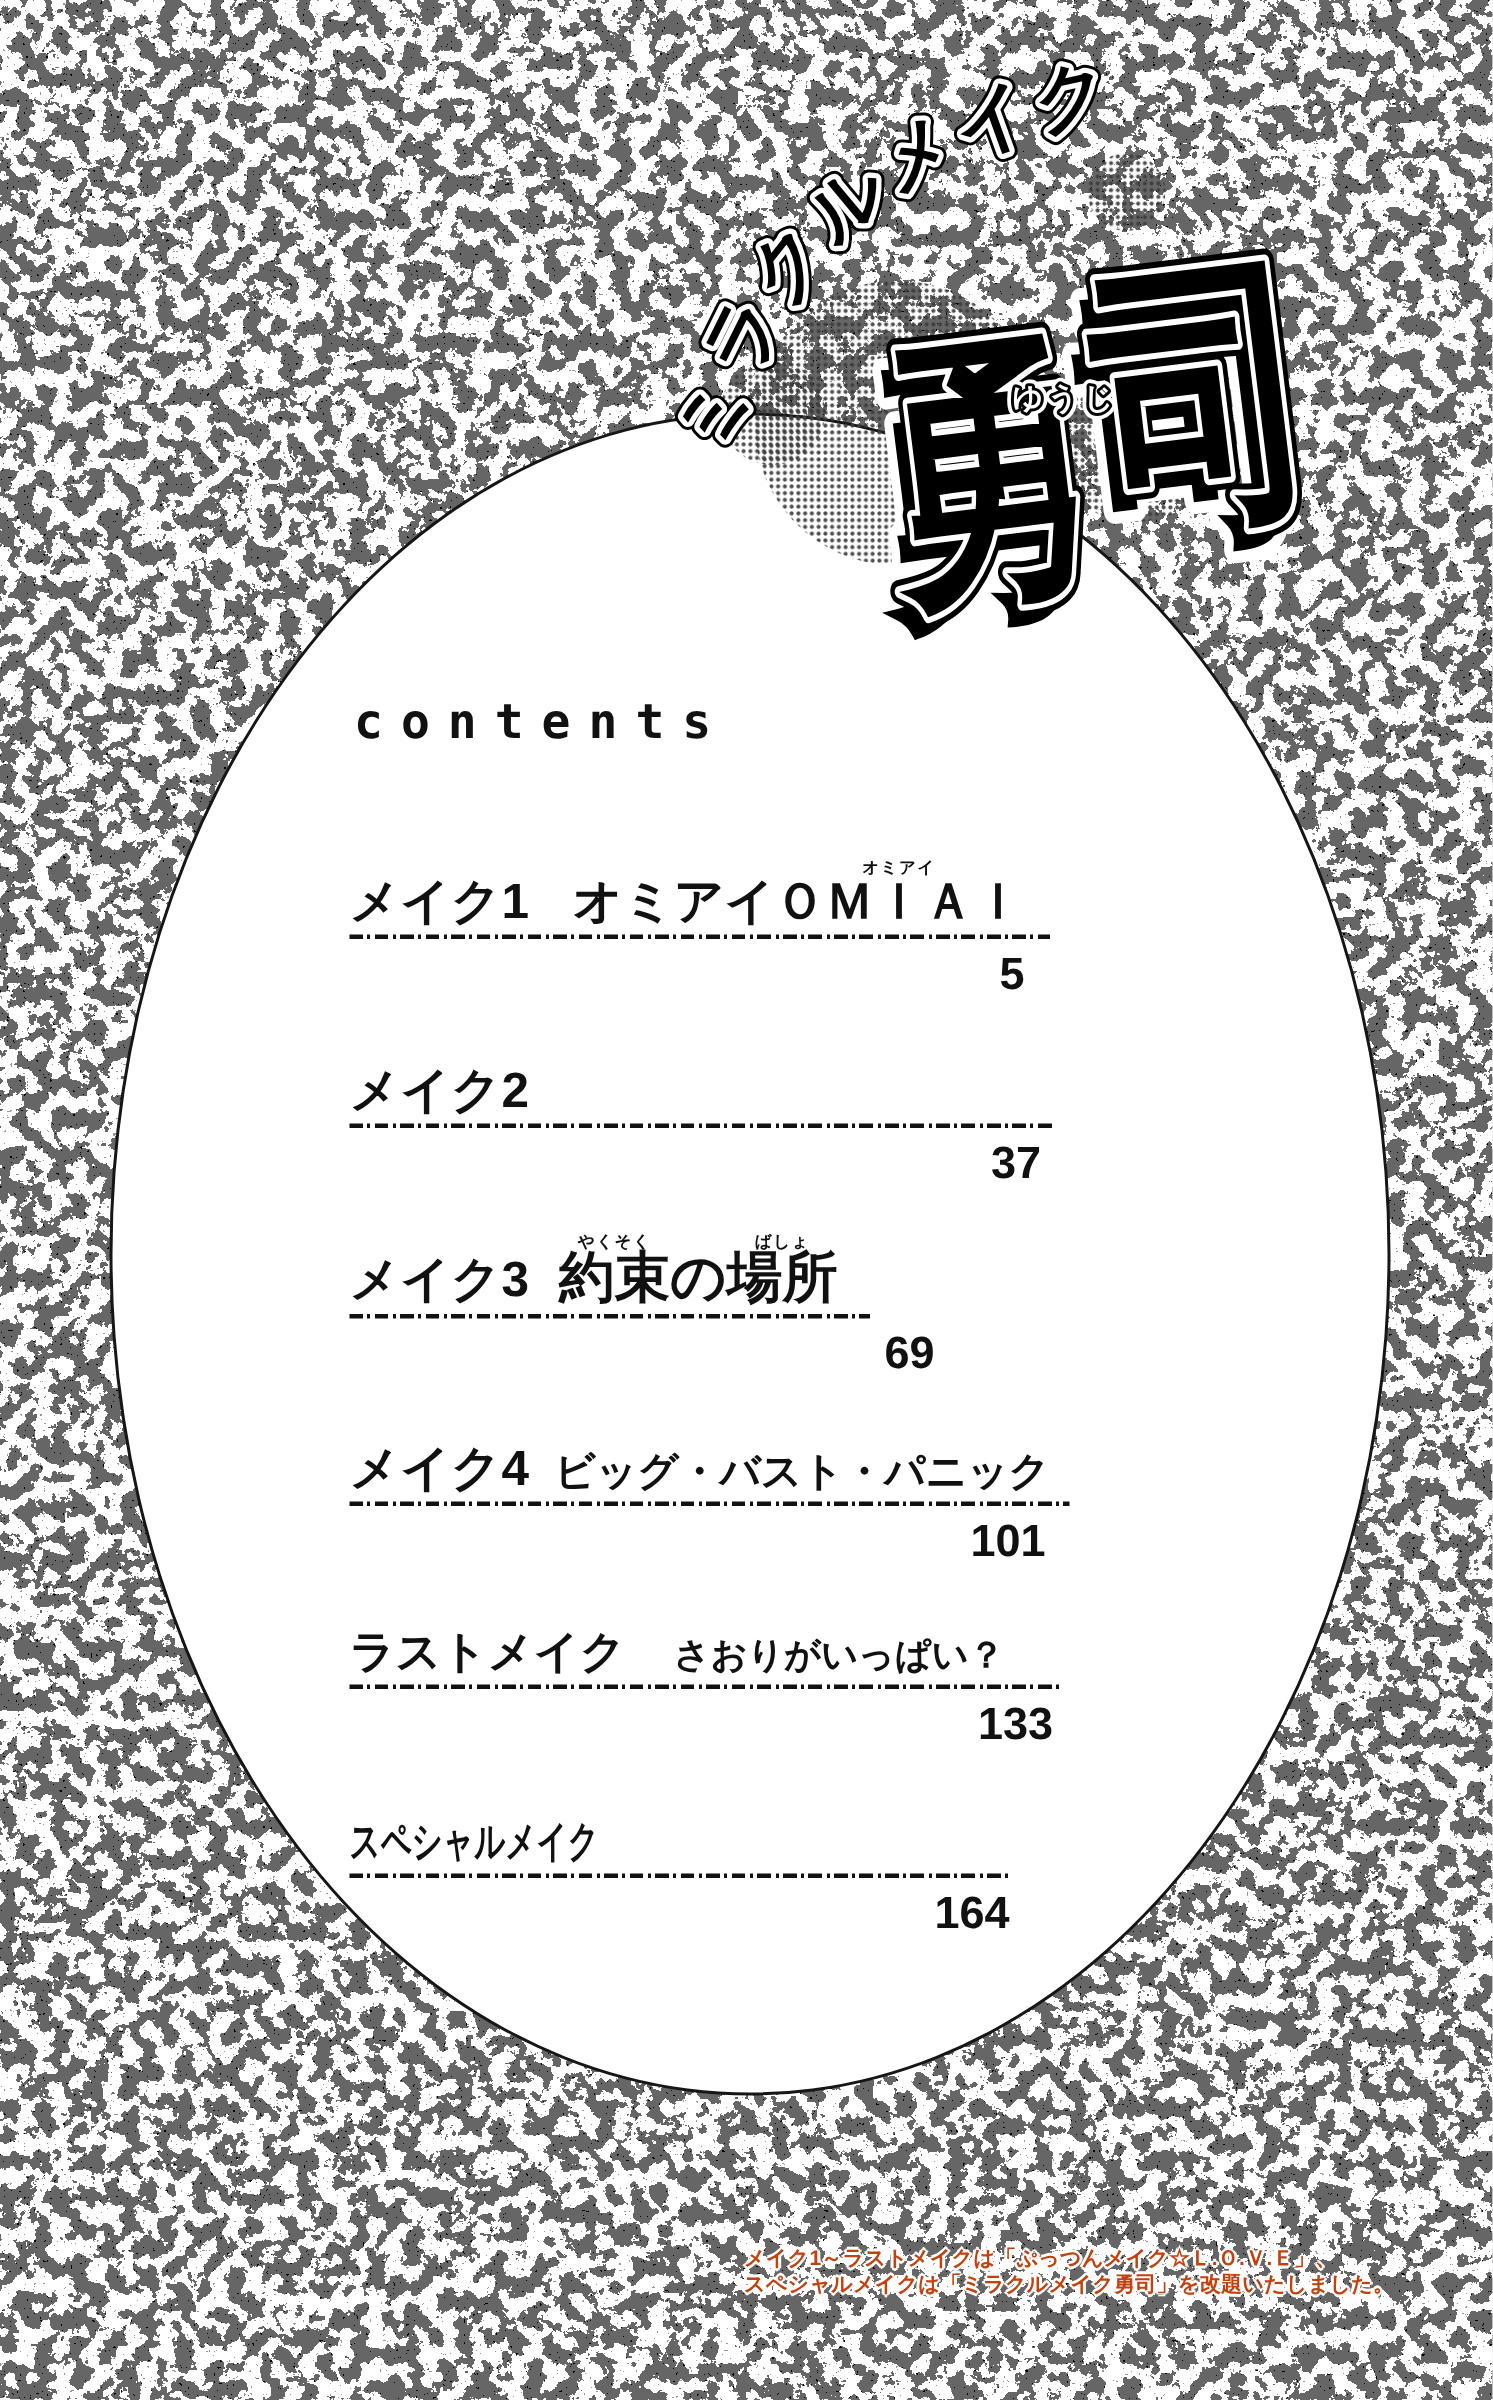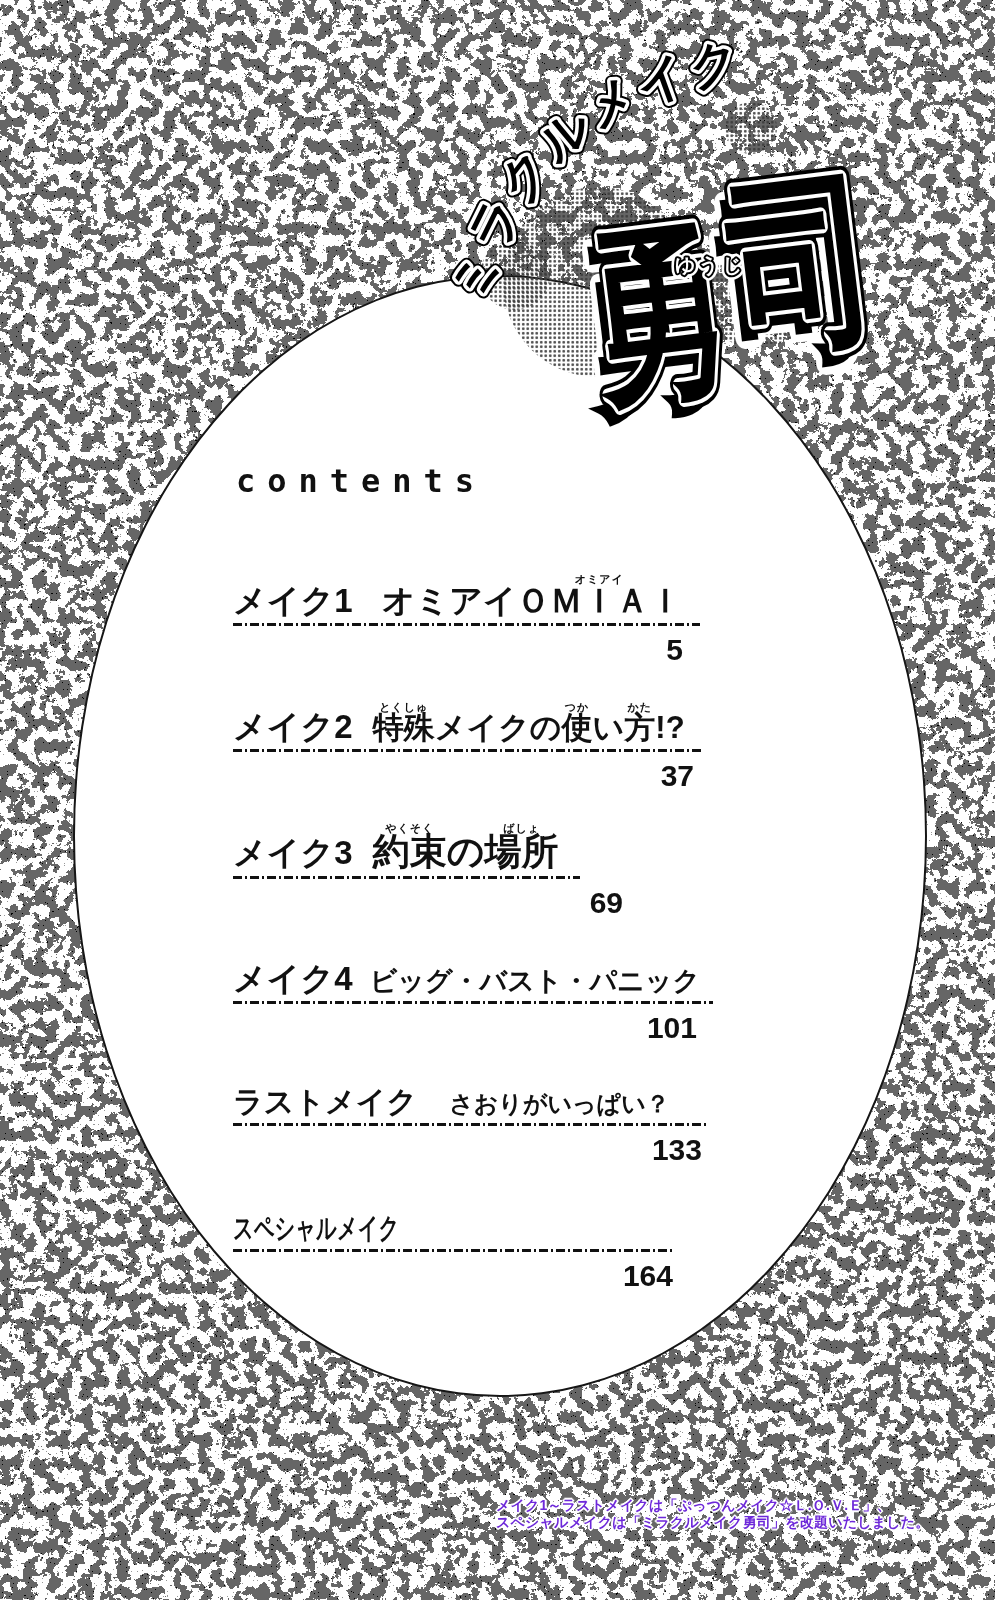--- a/index.html
+++ b/index.html
@@ -52,21 +52,21 @@
   .entry .page{position:absolute;top:10px;right:0;font-size:30px;font-weight:700;}
   .e1 .page{transform:translateX(-17px);}
   .e2 .page{transform:translateX(-9px);}
   .e3 .page{transform:translateX(43px);margin-left:20px;}
   .e4 .page{transform:translateX(-16px);text-align:right;}
   .e5 .page{transform:translateX(-5px);}
   ruby{ruby-align:space-around;}
   rt{font-size:11px;font-weight:600;letter-spacing:1px;text-align:center;}
   
   .footnote{position:absolute;left:496px;top:1497px;z-index:5;
-      font-size:14px;line-height:17px;font-weight:700;letter-spacing:.2px;color:#6d28d9;
+      font-size:14px;line-height:17px;font-weight:700;letter-spacing:.2px;color:#c2410c;
       text-shadow:-1px -1px 0 #fff,1px -1px 0 #fff,-1px 1px 0 #fff,1px 1px 0 #fff,
                   -2px 0 0 #fff,2px 0 0 #fff,0 -2px 0 #fff,0 2px 0 #fff;}
 </style>
 </head>
 <body>
 
 <div id="page">
 
   <svg class="bg" width="995" height="1600" viewBox="0 0 995 1600" preserveAspectRatio="none">
     <filter id="nz1" x="0" y="0" width="100%" height="100%">
@@ -152,21 +152,20 @@
       <span class="gap"></span>
       <span class="title"><span>オミアイ</span><ruby>ＯＭＩＡＩ<rt>オミアイ</rt></ruby></span>
     </div>
     <div class="rule"></div>
     <div class="page">5</div>
   </div>
       <div class="entry e2">
     <div class="row">
       <span class="label">メイク2</span>
       <span class="gap"></span>
-      <span class="title"><ruby>特殊<rt>とくしゅ</rt></ruby><span>メイクの</span><ruby>使<rt>つか</rt></ruby><span>い</span><ruby>方<rt>かた</rt></ruby><span>!?</span></span>
     </div>
     <div class="rule"></div>
     <div class="page">37</div>
   </div>
       <div class="entry e3">
     <div class="row">
       <span class="label">メイク3</span>
       <span class="gap"></span>
       <span class="title"><ruby>約束<rt>やくそく</rt></ruby><span>の</span><ruby>場所<rt>ばしょ</rt></ruby></span>
     </div>

